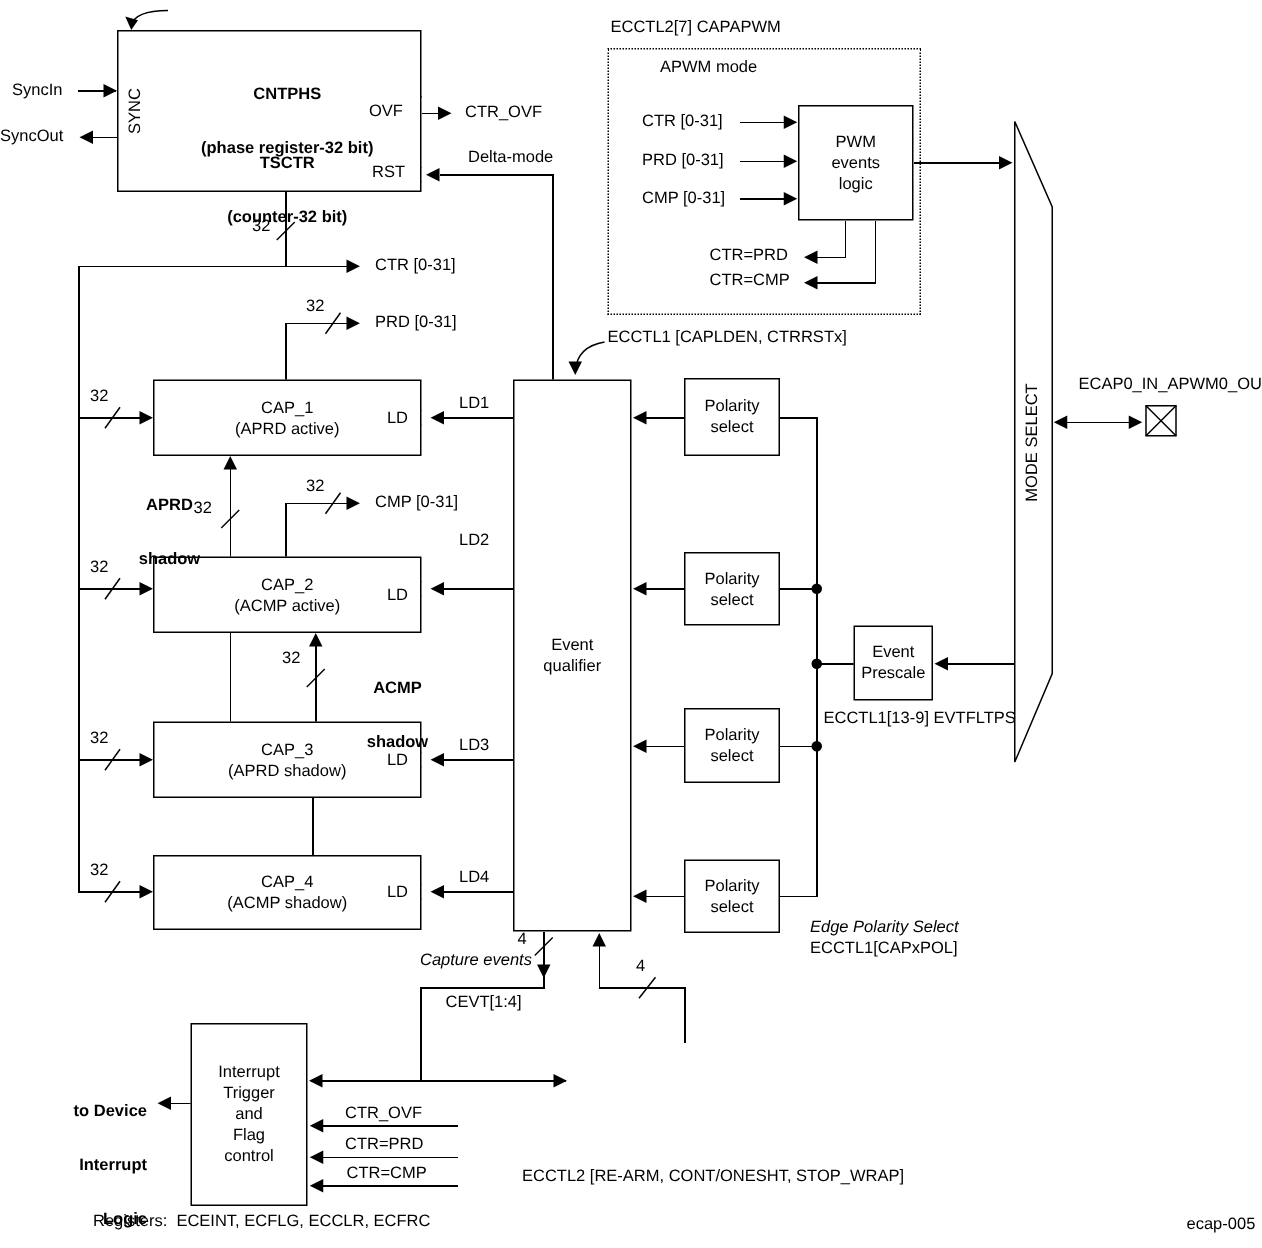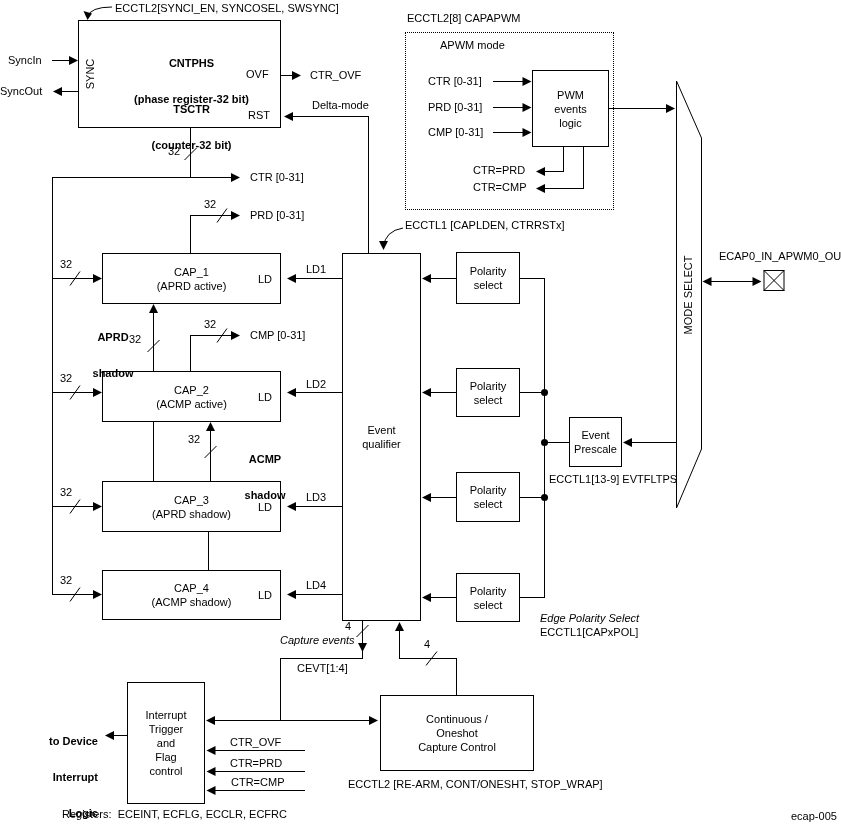--- a/index.html
+++ b/index.html
@@ -250,35 +250,29 @@
     <div>PWM</div>
     <div>events</div>
     <div>logic</div>
   </div>
   <div class="lbl" style="left:428px;top:75px">CTR [0-31]</div>
   <div class="lbl" style="left:428px;top:101px">PRD [0-31]</div>
   <div class="lbl" style="left:428px;top:126px">CMP [0-31]</div>
   <div class="lbl ra" style="left:473px;top:164px;width:50px">CTR=PRD</div>
   <div class="lbl ra" style="left:473px;top:181px;width:50px">CTR=CMP</div>
 
-  <div class="box" style="left:380px;top:695px;width:154px;height:76px">
-    <div>Continuous /</div>
-    <div>Oneshot</div>
-    <div>Capture Control</div>
-  </div>
 
   <div class="box" style="left:127px;top:682px;width:78px;height:122px">
     <div>Interrupt</div>
     <div>Trigger</div>
     <div>and</div>
     <div>Flag</div>
     <div>control</div>
   </div>
 
-  <div class="lbl" style="left:115px;top:2px">ECCTL2[SYNCI_EN, SYNCOSEL, SWSYNC]</div>
   <div class="lbl" style="left:8px;top:54px">SyncIn</div>
   <div class="lbl" style="left:0px;top:85px">SyncOut</div>
   <div class="lbl" style="left:310px;top:69px">CTR_OVF</div>
   <div class="lbl ra" style="left:312px;top:99px;width:56px">Delta-mode</div>
 
   <div class="lbl" style="left:168px;top:145px">32</div>
   <div class="lbl" style="left:250px;top:171px">CTR [0-31]</div>
   <div class="lbl" style="left:204px;top:198px">32</div>
   <div class="lbl" style="left:250px;top:209px">PRD [0-31]</div>
   <div class="lbl" style="left:204px;top:318px">32</div>
@@ -295,26 +289,26 @@
   </div>
   <div class="lbl" style="left:129px;top:333px">32</div>
 
   <div class="lbl ctr l12" style="left:242px;top:429px;width:46px">
     <div>ACMP</div>
     <div>shadow</div>
   </div>
   <div class="lbl" style="left:188px;top:433px">32</div>
 
   <div class="lbl" style="left:306px;top:263px">LD1</div>
-  <div class="lbl" style="left:306px;top:378px">LD2</div>
+  <div class="lbl" style="left:306px;top:354px">LD2</div>
   <div class="lbl" style="left:306px;top:491px">LD3</div>
   <div class="lbl" style="left:306px;top:579px">LD4</div>
 
   <div class="lbl" style="left:405px;top:219px">ECCTL1 [CAPLDEN, CTRRSTx]</div>
-  <div class="lbl" style="left:407px;top:12px">ECCTL2[8] CAPAPWM</div>
+  <div class="lbl" style="left:407px;top:12px">ECCTL2[7] CAPAPWM</div>
   <div class="lbl" style="left:719px;top:250px">ECAP0_IN_APWM0_OUT</div>
   <div class="lbl" style="left:549px;top:473px">ECCTL1[13-9] EVTFLTPS</div>
   <div class="lbl it" style="left:540px;top:612px">Edge Polarity Select</div>
   <div class="lbl" style="left:540px;top:626px">ECCTL1[CAPxPOL]</div>
 
   <div class="lbl" style="left:345px;top:620px">4</div>
   <div class="lbl it ra" style="left:280px;top:634px;width:70px">Capture events</div>
   <div class="lbl" style="left:297px;top:662px">CEVT[1:4]</div>
   <div class="lbl" style="left:424px;top:638px">4</div>
 

